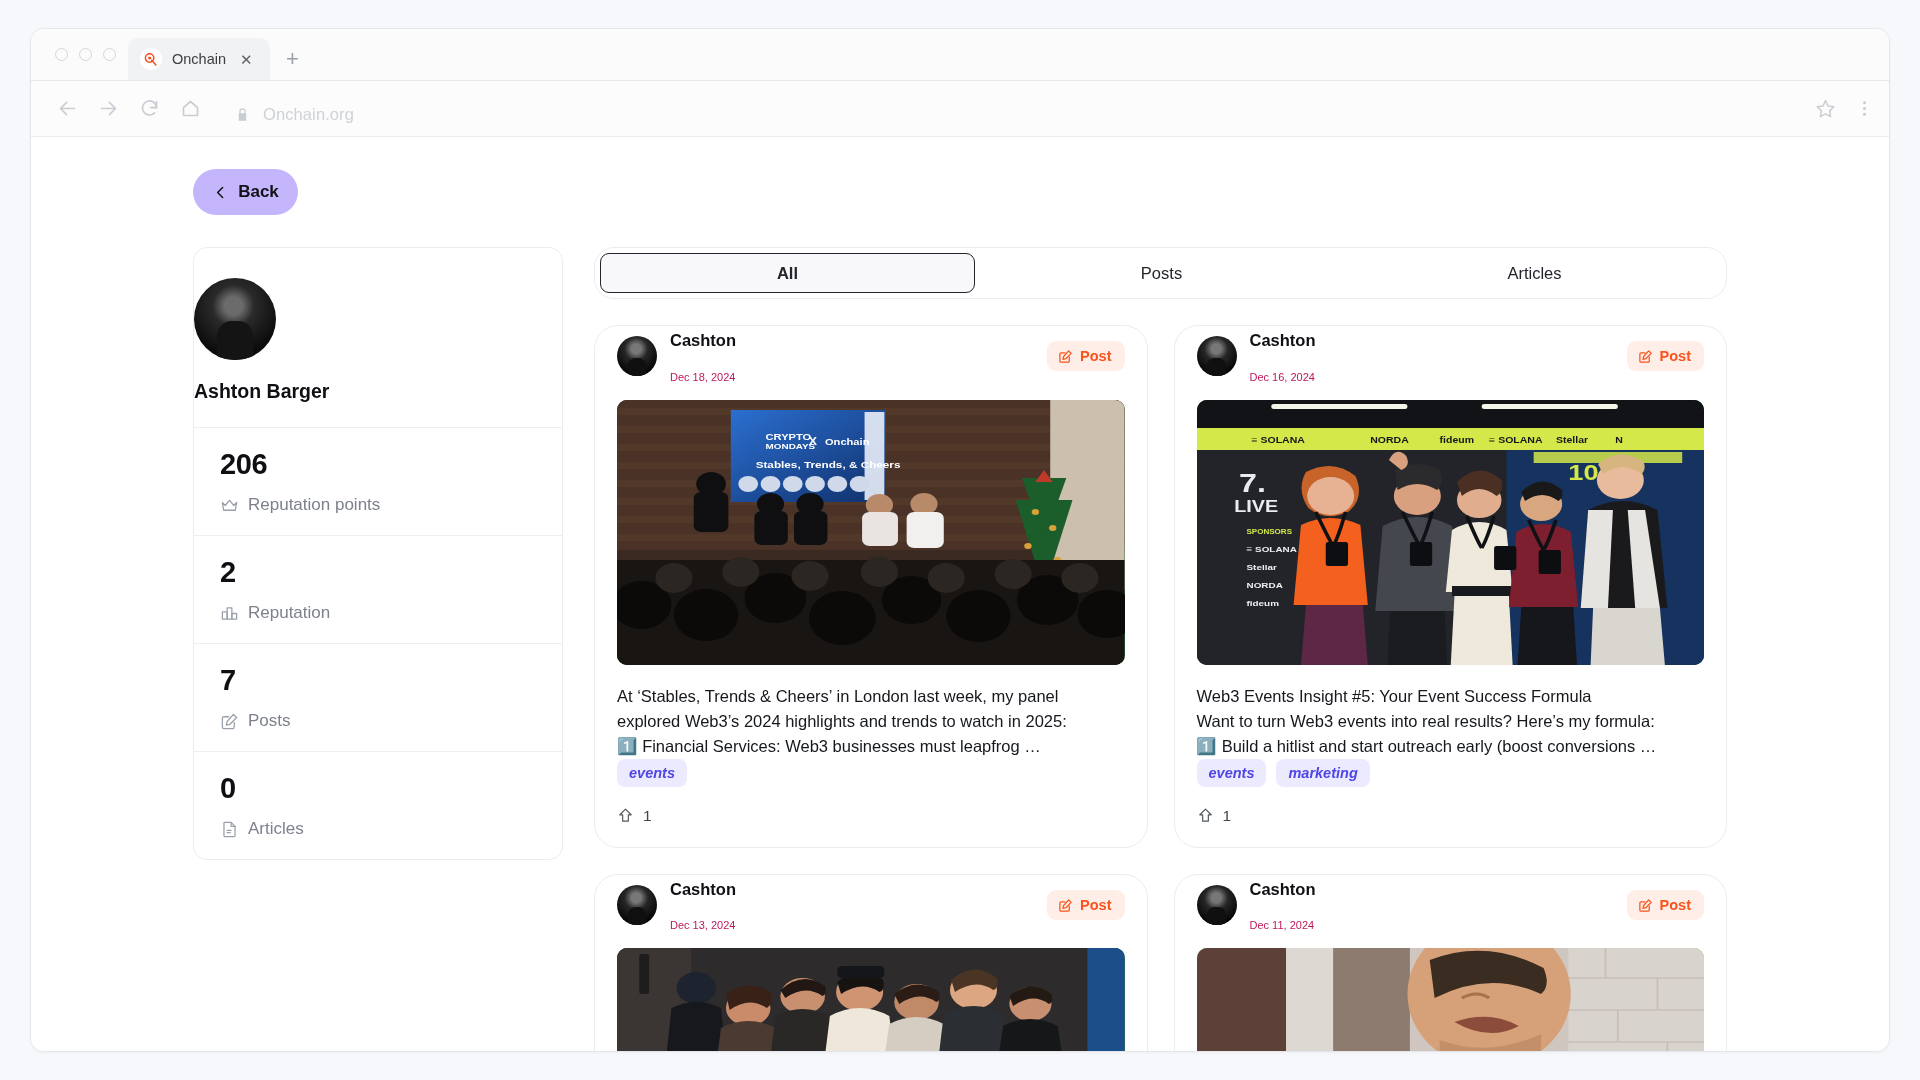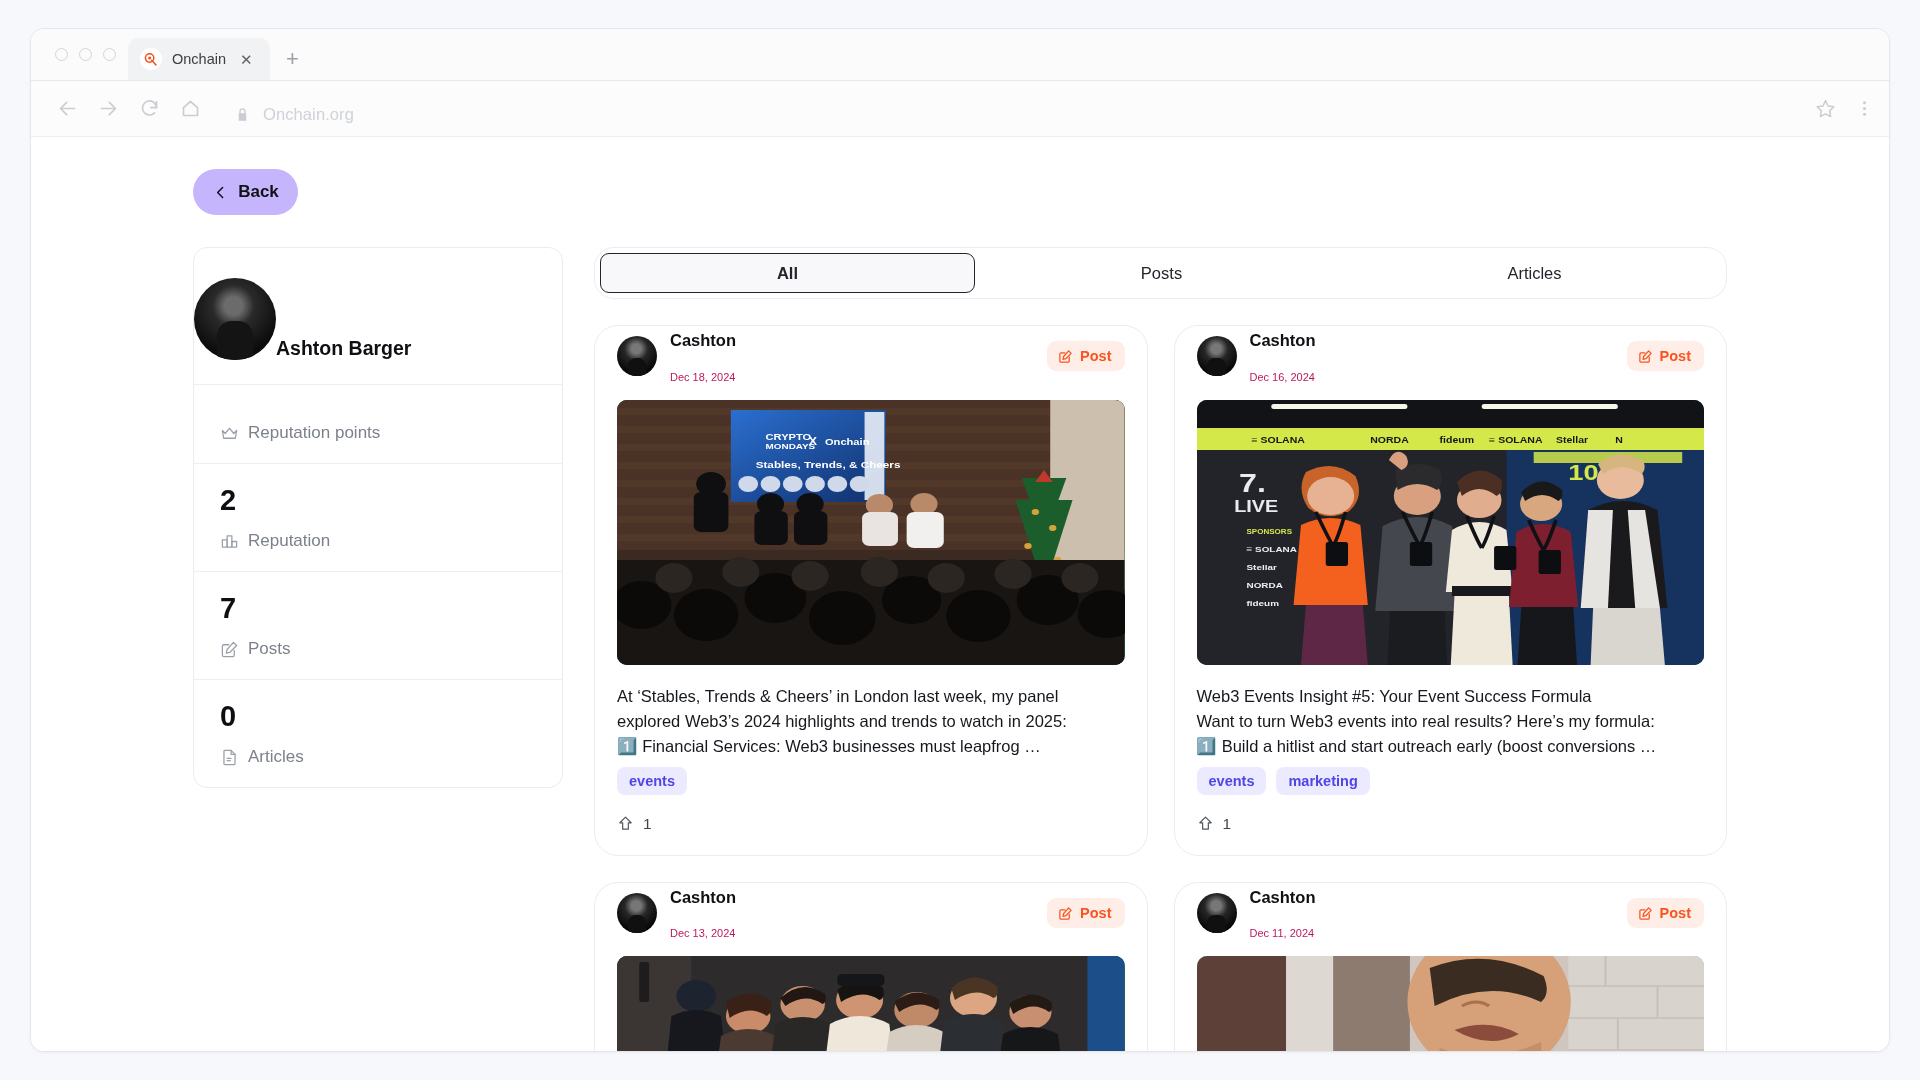--- a/index.html
+++ b/index.html
@@ -92,21 +92,21 @@
   }
 
   
   .profile-card {
     width: 370px; flex: none;
     border: 1px solid #ebecef;
     border-radius: 14px;
     background: #fff;
     overflow: hidden;
   }
-  .profile-top { padding: 30px 0 24px 0; display: flex; flex-direction: row; align-items: flex-end; }
+  .profile-top { padding: 30px 0 24px 0; display: flex; flex-direction: column; align-items: flex-start; }
   .avatar-lg {
     width: 82px; height: 82px; border-radius: 50%;
     background: radial-gradient(circle at 48% 34%, #6b6b6b 0 13%, #2a2a2a 30%, #0c0c0c 70%);
     position: relative; overflow: hidden;
   }
   .avatar-lg::after {
     content: ""; position: absolute; left: 28%; top: 52%;
     width: 44%; height: 48%; border-radius: 40% 40% 0 0;
     background: #141414;
   }
@@ -189,21 +189,21 @@
   .post-img.short { height: 118px; }
   .post-img svg { display: block; width: 100%; height: 100%; }
 
   .post-text {
     margin-top: 19px;
     font-size: 16.5px;
     line-height: 1.52;
     color: #15181d;
     white-space: pre-line;
   }
-  .tags { display: flex; gap: 10px; margin-top: 8px; }
+  .tags { display: flex; gap: 10px; margin-top: 0; font-style: italic; }
   .tag {
     background: #eceaff;
     color: #4f46e5;
     font-size: 14.5px; font-weight: 700;
     padding: 6px 12px;
     border-radius: 8px;
     cursor: pointer;
   }
   .upvote { display: flex; align-items: center; gap: 9px; margin-top: 20px; cursor: pointer; }
   .upvote-count { font-size: 15.5px; color: #40454e; }
@@ -299,20 +299,21 @@
 
       <div class="layout">
 
         <div class="profile-card">
           <div class="profile-top">
             <div class="avatar-lg"></div>
             <div class="profile-name">Ashton Barger</div>
           </div>
 
           <div class="stat">
+            <div class="stat-num">206</div>
             <div class="stat-row">
               <span style="display:flex;color:#9aa0ab">
                 <svg width="19" height="19" viewBox="0 0 24 24" fill="none" stroke="currentColor" stroke-width="1.6" stroke-linejoin="round">
                     <path d="M3 8l3.5 4L12 5.5 17.5 12 21 8l-1.6 10H4.6z"></path>
                   </svg>
               </span>
               <span class="stat-label">Reputation points</span>
             </div>
           </div>
 

